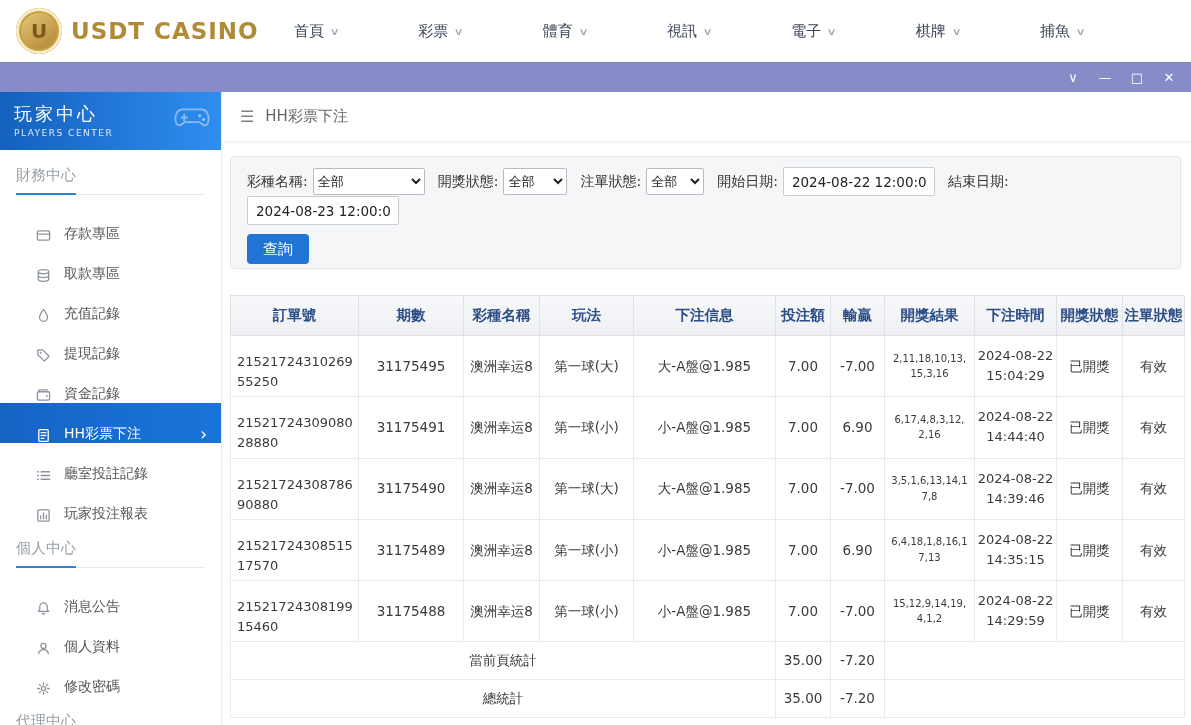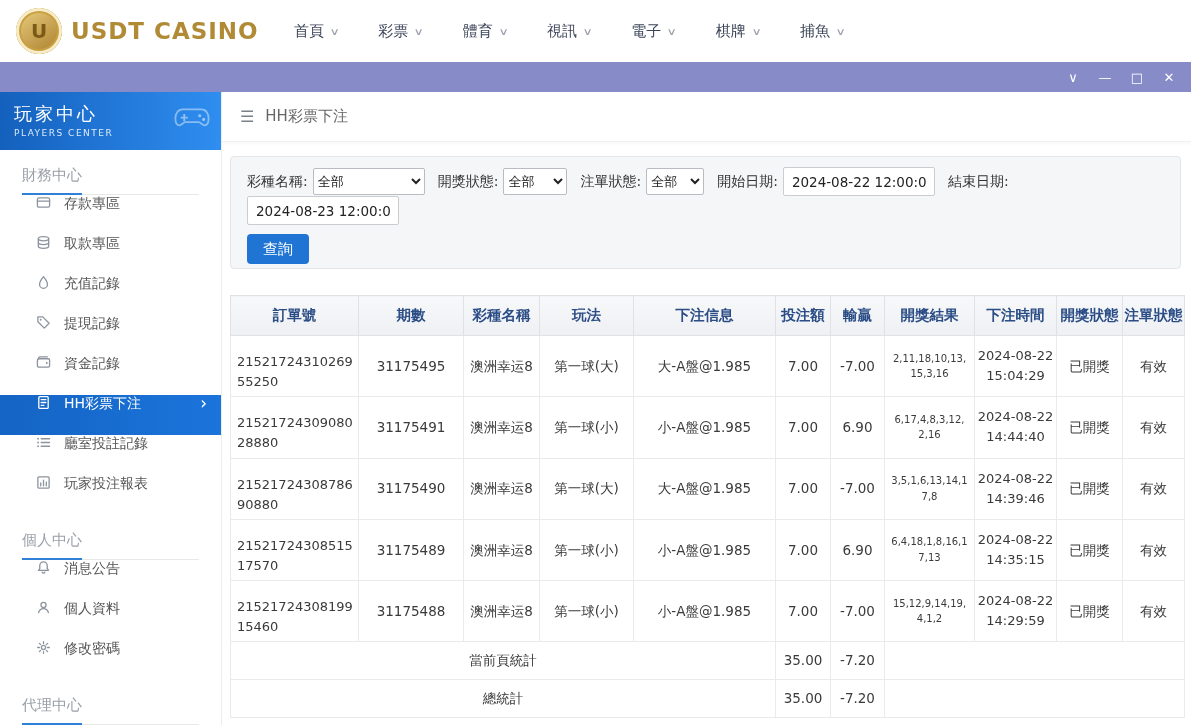--- a/index.html
+++ b/index.html
@@ -8,42 +8,42 @@
 
   
   .top-header { height:62px; display:flex; align-items:center; background:#fff; padding:0 16px; }
   .logo { display:flex; align-items:center; gap:9px; min-width:248px; }
   .logo-mark { width:46px; height:46px; border-radius:50%;
     background:linear-gradient(145deg,#ecd084,#a87c28);
     box-shadow:inset 0 0 0 3px #f7ecc9, inset 0 0 0 5px #c9a040;
     display:flex; align-items:center; justify-content:center; }
   .logo-u { font-size:20px; font-weight:bold; color:#7a5a16; }
   .logo-text { font-size:23px; font-weight:bold; color:#b08a35; letter-spacing:1px; white-space:nowrap; }
-  .top-nav { display:flex; gap:40px; margin-left:30px;text-align:center; }
+  .top-nav { display:flex; gap:80px; margin-left:30px;text-align:center; }
   .nav-item { display:flex; align-items:center; gap:7px; cursor:pointer; }
   .nav-label { font-size:15px; color:#3c4558; }
   .nav-chevron { font-size:10px; color:#9aa0ab; transform:scaleX(1.4); }
 
   
   .window-bar { height:30px; background:#878cc9; display:flex; justify-content:flex-end; align-items:center; gap:16px; padding:0 14px; }
   .win-btn { color:#fff; font-size:13px; width:16px; text-align:center; cursor:pointer; line-height:1; }
 
   
   .main-row { display:flex; height:633px; overflow:hidden; }
 
   
   .sidebar { width:222px; flex:0 0 222px; background:#fff; border-right:1px solid #ececec; overflow:hidden; }
   .side-head { height:58px; background:linear-gradient(90deg,#1460bd,#2f8ef0); color:#fff; padding:10px 14px; position:relative; }
   .side-head-title { font-size:18px; letter-spacing:3px; }
   .side-head-sub { font-size:9px; letter-spacing:1.5px; opacity:.85; margin-top:2px; }
   .side-head-pad { position:absolute; right:10px; top:14px; opacity:.8; }
-  .side-section { padding:16px 22px 0; }
+  .side-section { padding:16px 16px 0; margin-bottom:8px; }
   .side-section-line { border-bottom:1px solid #e8e8e8; }
   .side-section-text { display:inline-block; font-size:15px; color:#9aa0a8; padding-bottom:8px; border-bottom:2px solid #2f80d6; margin-bottom:-1px; }
-  .side-item { height:40px; display:flex; align-items:flex-start; gap:13px; padding:0 10px 0 36px; color:#555; font-size:14px; cursor:pointer; }
+  .side-item { height:40px; display:flex; align-items:flex-end; gap:13px; padding:0 10px 0 36px; color:#555; font-size:14px; cursor:pointer; }
   .side-icon { display:flex; color:#8d949e; }
   .side-item.active { background:linear-gradient(90deg,#1464c4,#1b74db); color:#fff; }
   .side-item.active .side-icon { color:#fff; }
   .side-chevron { margin-left:auto; font-size:17px; line-height:1; padding-right:4px; }
 
   
   .content { flex:1; display:flex; flex-direction:column; background:#fff; overflow:hidden; }
   .breadcrumb { height:50px; flex:0 0 50px; display:flex; align-items:center; gap:11px; padding:0 18px; color:#666; font-size:15px; border-bottom:1px solid #f1f1f1; box-shadow:0 2px 3px rgba(0,0,0,.03); }
   .burger { font-size:16px; color:#7d828a; cursor:pointer; }
   .content-inner { padding:14px 10px 0 8px; }

